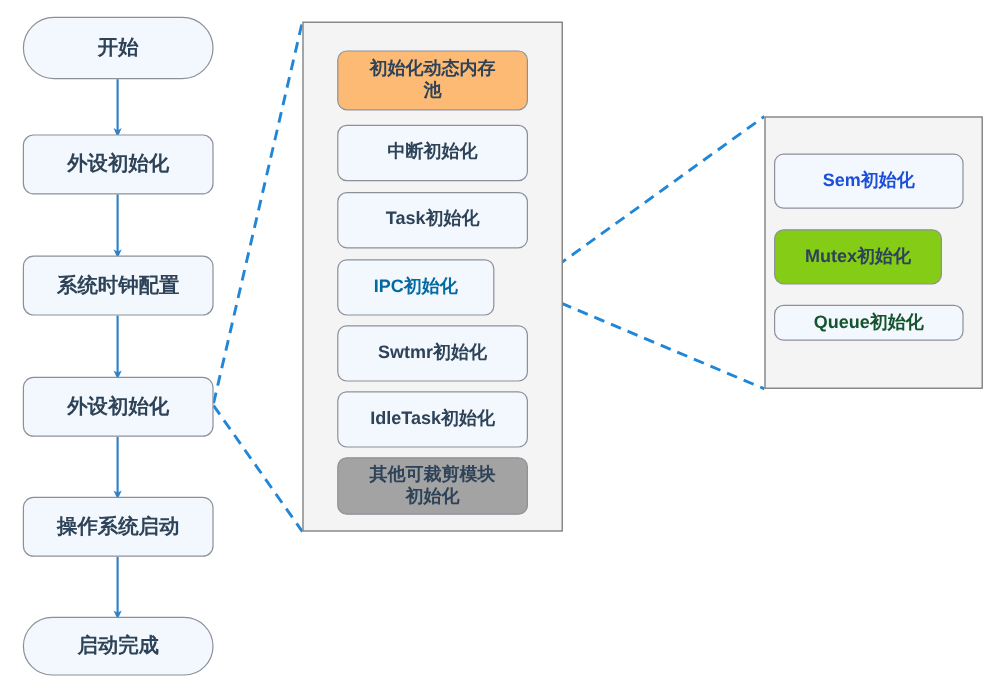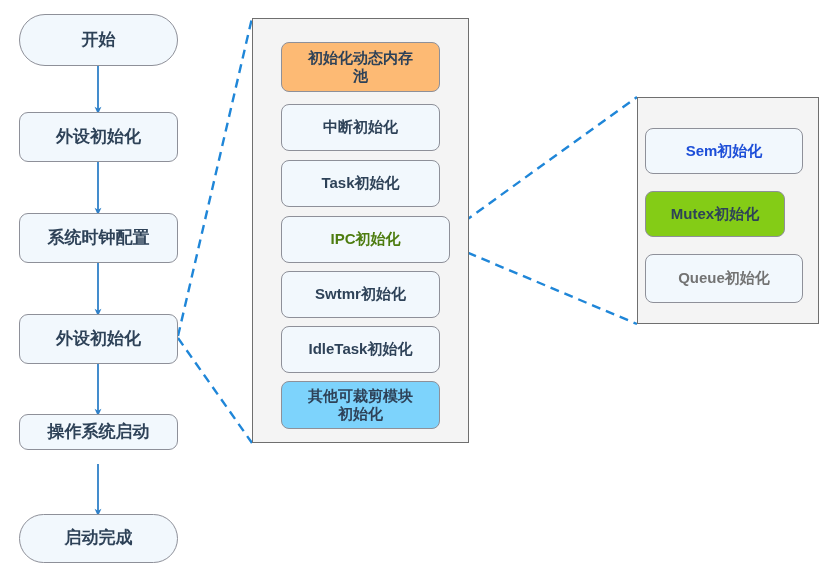--- a/index.html
+++ b/index.html
@@ -90,33 +90,33 @@
   </svg>
 
   <div class="panel" id="kernel-panel" style="left: 252px; top: 18px; width: 217px; height: 425px; background: rgb(244, 244, 244); border-color: rgb(111, 111, 111);"></div>
   <div class="panel" id="ipc-panel" style="left: 637px; top: 97px; width: 182px; height: 227px; background: rgb(244, 244, 244); border-color: rgb(111, 111, 111);"></div>
 
   <div id="main-nodes">
       <div class="node terminal" style="left: 19px; top: 14px; width: 159px; height: 52px; background: rgb(242, 248, 253); border-color: rgb(142, 144, 153); color: rgb(46, 66, 88);"><span>开始</span></div>
       <div class="node flow" style="left: 19px; top: 112px; width: 159px; height: 50px; background: rgb(242, 248, 253); border-color: rgb(142, 144, 153); color: rgb(46, 66, 88);"><span>外设初始化</span></div>
       <div class="node flow" style="left: 19px; top: 213px; width: 159px; height: 50px; background: rgb(242, 248, 253); border-color: rgb(142, 144, 153); color: rgb(46, 66, 88);"><span>系统时钟配置</span></div>
       <div class="node flow" style="left: 19px; top: 314px; width: 159px; height: 50px; background: rgb(242, 248, 253); border-color: rgb(142, 144, 153); color: rgb(46, 66, 88);"><span>外设初始化</span></div>
-      <div class="node flow" style="left: 19px; top: 414px; width: 159px; height: 36px; background: rgb(242, 248, 253); border-color: rgb(142, 144, 153); color: rgb(46, 66, 88);"><span>操作系统启动</span></div>
+      <div class="node flow" style="left: 19px; top: 414px; width: 159px; height: 50px; background: rgb(242, 248, 253); border-color: rgb(142, 144, 153); color: rgb(46, 66, 88);"><span>操作系统启动</span></div>
       <div class="node terminal" style="left: 19px; top: 514px; width: 159px; height: 49px; background: rgb(242, 248, 253); border-color: rgb(142, 144, 153); color: rgb(46, 66, 88);"><span>启动完成</span></div>
     </div>
   <div id="kernel-nodes">
       <div class="node sub" style="left: 281px; top: 42px; width: 159px; height: 50px; background: #fdba74; border-color: rgb(142, 144, 153); color: rgb(46, 66, 88);"><span>初始化动态内存
 池</span></div>
       <div class="node sub" style="left: 281px; top: 104px; width: 159px; height: 47px; background: rgb(242, 248, 253); border-color: rgb(142, 144, 153); color: rgb(46, 66, 88);"><span>中断初始化</span></div>
       <div class="node sub" style="left: 281px; top: 160px; width: 159px; height: 47px; background: rgb(242, 248, 253); border-color: rgb(142, 144, 153); color: rgb(46, 66, 88);"><span>Task初始化</span></div>
-      <div class="node sub" style="left: 281px; top: 216px; width: 169px; height: 47px; background: rgb(242, 248, 253); border-color: rgb(142, 144, 153); color: #4d7c0f;"><span>IPC初始化</span></div>
+      <div class="node sub" style="left: 281px; top: 216px; width: 131px; height: 47px; background: rgb(242, 248, 253); border-color: rgb(142, 144, 153); color: #0369a1;"><span>IPC初始化</span></div>
       <div class="node sub" style="left: 281px; top: 271px; width: 159px; height: 47px; background: rgb(242, 248, 253); border-color: rgb(142, 144, 153); color: rgb(46, 66, 88);"><span>Swtmr初始化</span></div>
       <div class="node sub" style="left: 281px; top: 326px; width: 159px; height: 47px; background: rgb(242, 248, 253); border-color: rgb(142, 144, 153); color: rgb(46, 66, 88);"><span>IdleTask初始化</span></div>
-      <div class="node sub" style="left: 281px; top: 381px; width: 159px; height: 48px; background: #7dd3fc; border-color: rgb(142, 144, 153); color: rgb(46, 66, 88);"><span>其他可裁剪模块
+      <div class="node sub" style="left: 281px; top: 381px; width: 159px; height: 48px; background: #a3a3a3; border-color: rgb(142, 144, 153); color: rgb(46, 66, 88);"><span>其他可裁剪模块
 初始化</span></div>
     </div>
   <div id="ipc-nodes">
       <div class="node sub" style="left: 645px; top: 128px; width: 158px; height: 46px; background: rgb(242, 248, 253); border-color: rgb(142, 144, 153); color: #1d4ed8;"><span>Sem初始化</span></div>
       <div class="node sub" style="left: 645px; top: 191px; width: 140px; height: 46px; background: #84cc16; border-color: rgb(142, 144, 153); color: rgb(46, 66, 88);"><span>Mutex初始化</span></div>
-      <div class="node sub" style="left: 645px; top: 254px; width: 158px; height: 49px; background: rgb(242, 248, 253); border-color: rgb(142, 144, 153); color: #737373;"><span>Queue初始化</span></div>
+      <div class="node sub" style="left: 645px; top: 254px; width: 158px; height: 30px; background: rgb(242, 248, 253); border-color: rgb(142, 144, 153); color: #14532d;"><span>Queue初始化</span></div>
     </div>
 
 </div>
 
 </body></html>

